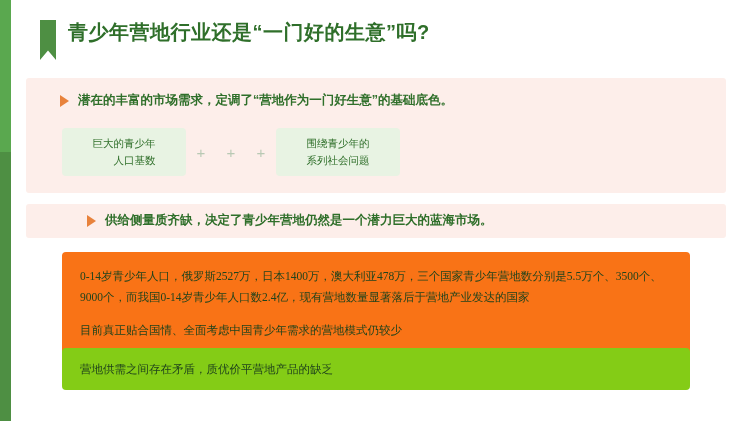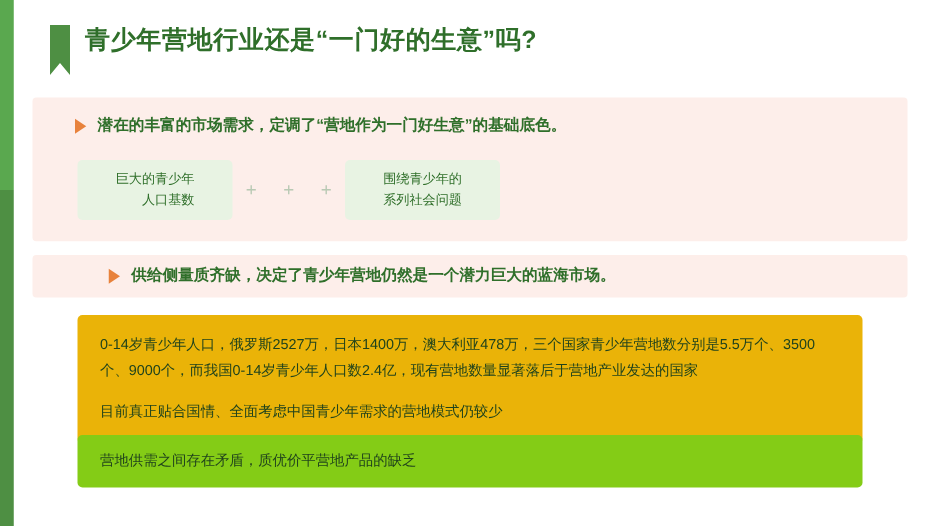--- a/index.html
+++ b/index.html
@@ -129,24 +129,25 @@
     color: #b9c9b4;
     font-size: 15px;
   }
 
   
   .green-block {
     position: absolute;
     left: 62px;
     top: 252px;
     width: 628px;
-    background: #eab308;
+    background: #f97316;
     border-radius: 4px;
     padding: 14px 18px;
     box-sizing: border-box;
+    font-family: Liberation Serif, serif;
   }
   .green-block p {
     margin: 0;
     font-size: 11.5px;
     color: #20431c;
     line-height: 21px;
   }
   .green-block .line-right {
     text-align: left;
     margin-top: 12px;

